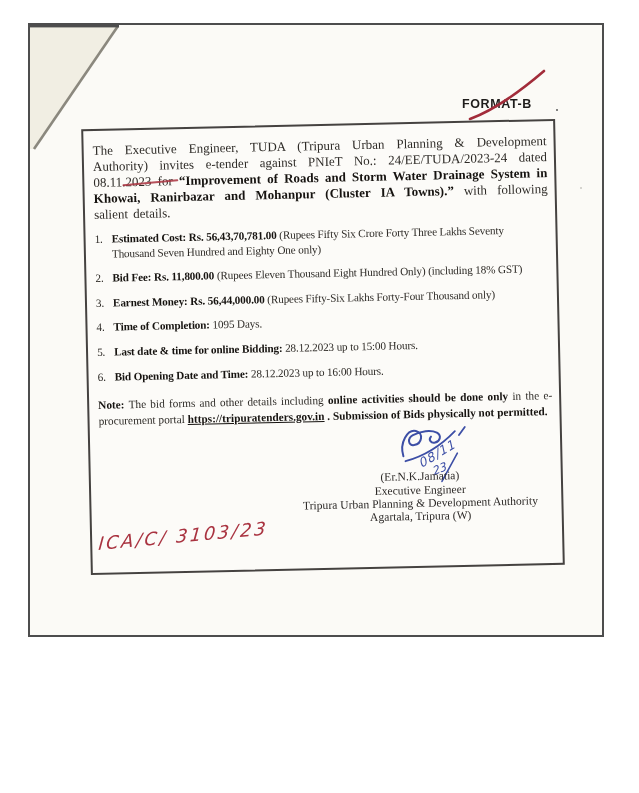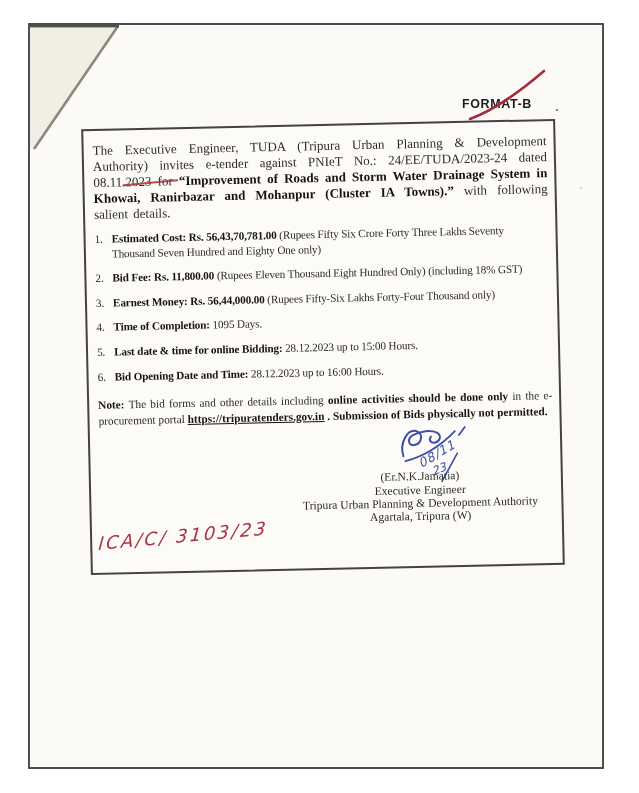--- a/index.html
+++ b/index.html
@@ -8,21 +8,21 @@
     --print:#2e2b27;
     --print-bold:#161310;
   }
   *{margin:0;padding:0;box-sizing:border-box;}
   html,body{background:#ffffff;}
   body{font-family:"Liberation Serif","DejaVu Serif",serif;}
   .screen{position:relative;width:639px;height:793px;background:#ffffff;overflow:hidden;}
 
   
   .page{
-    position:absolute;left:28px;top:23px;width:576px;height:746px;
+    position:absolute;left:28px;top:23px;width:576px;height:614px;
     border:2px solid #4d4d4d;background:#fbfaf6;
   }
   .fold{position:absolute;left:0;top:0;pointer-events:none;}
 
   
   .format-label{
     position:absolute;left:432px;top:72px;
     font-family:"Liberation Sans","DejaVu Sans",sans-serif;
     font-weight:bold;font-size:12.5px;letter-spacing:.6px;color:#1f1d1b;
   }

